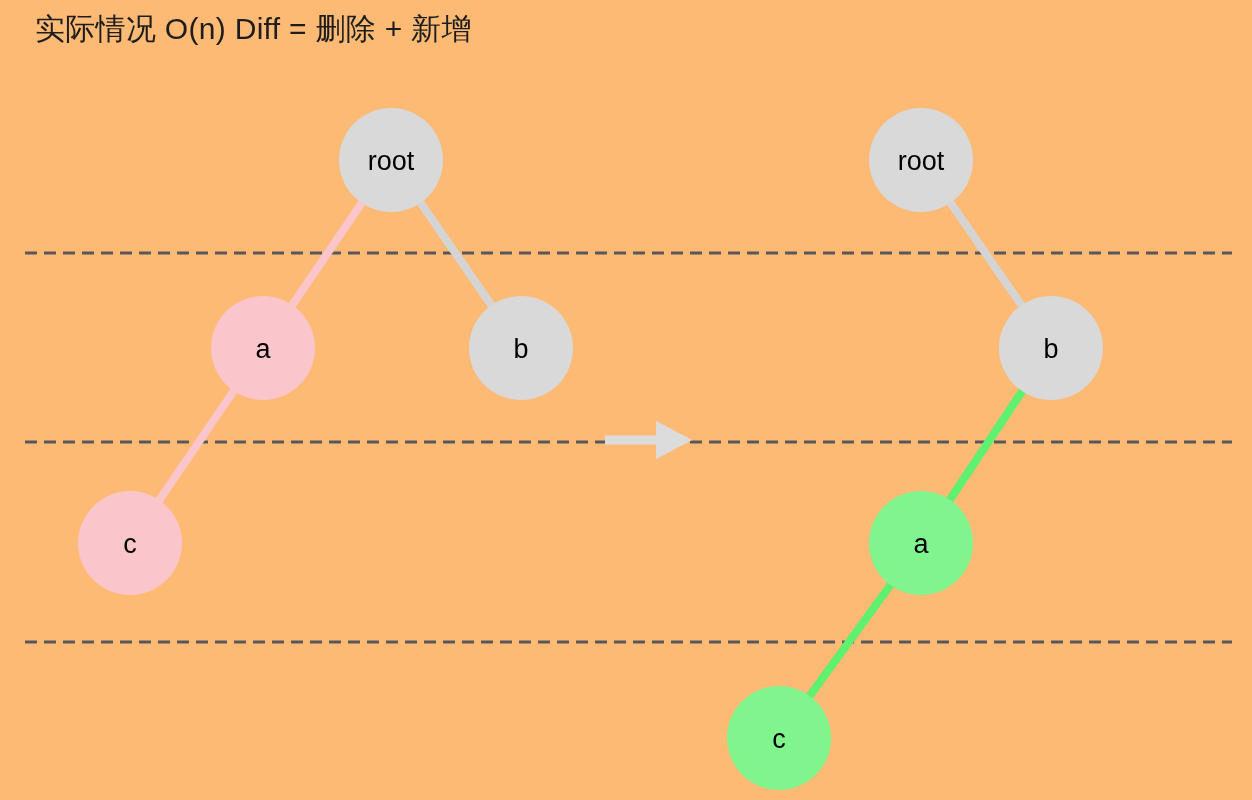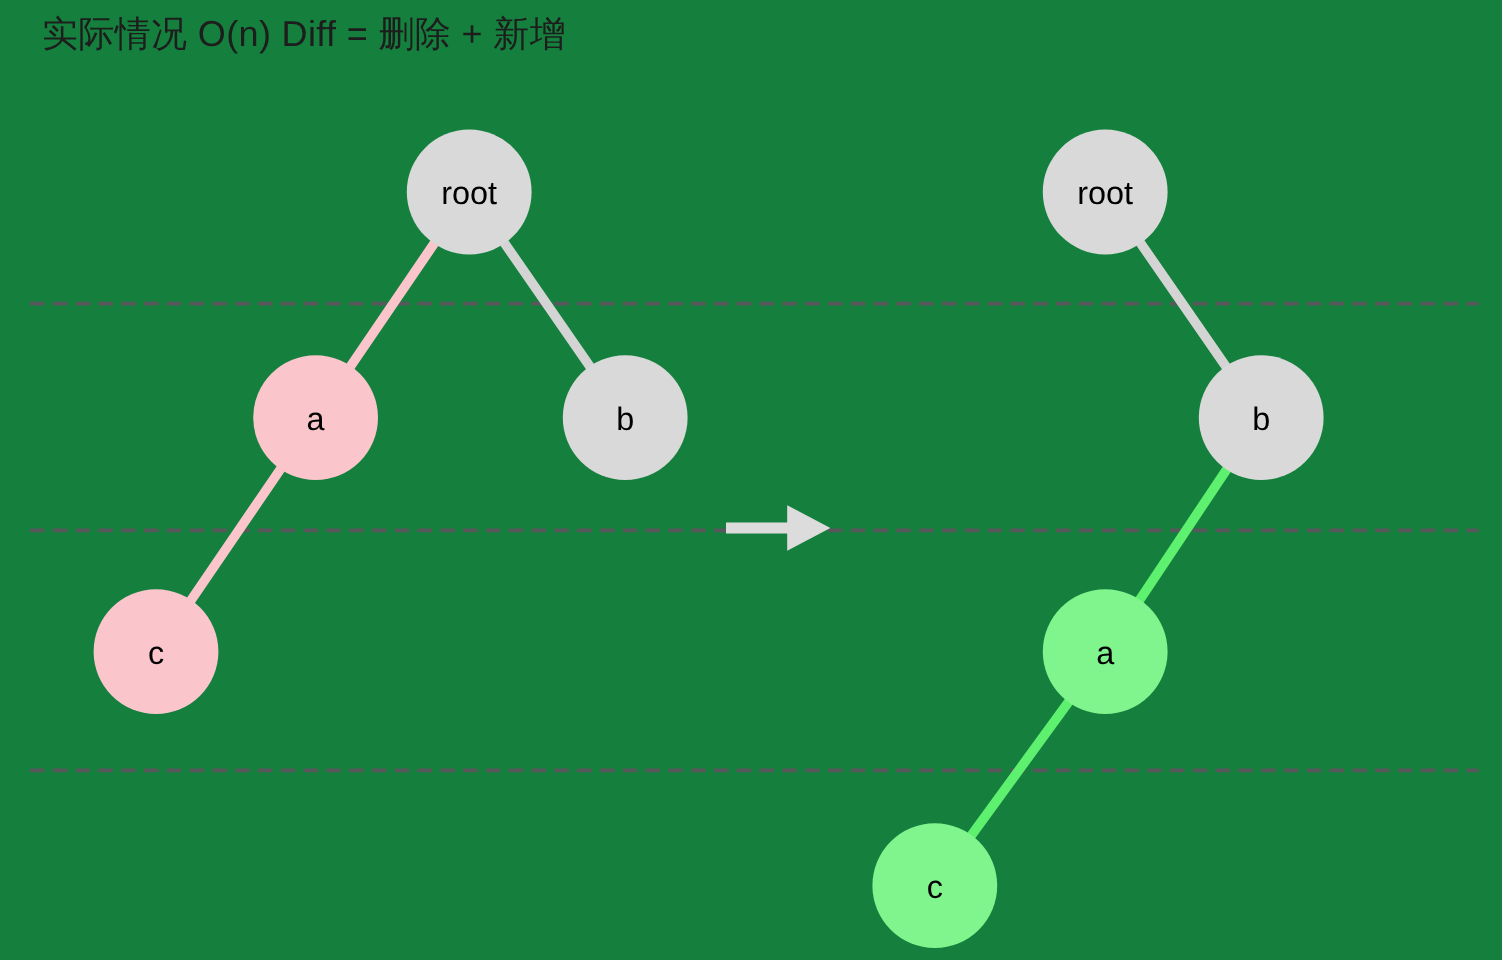--- a/index.html
+++ b/index.html
@@ -10,21 +10,21 @@
   body {
     width: 1252px;
     height: 800px;
     overflow: hidden;
     font-family: "Liberation Sans", "DejaVu Sans", sans-serif;
   }
   #canvas {
     position: relative;
     width: 1252px;
     height: 800px;
-    background: #15803d;
+    background: #fdba74;
   }
   #title {
     position: absolute;
     left: 35px;
     top: 10px;
     font-size: 30px;
     line-height: 38px;
     color: #1d1d1d;
     font-family: "Liberation Sans", "DejaVu Sans", sans-serif;
     white-space: nowrap;

